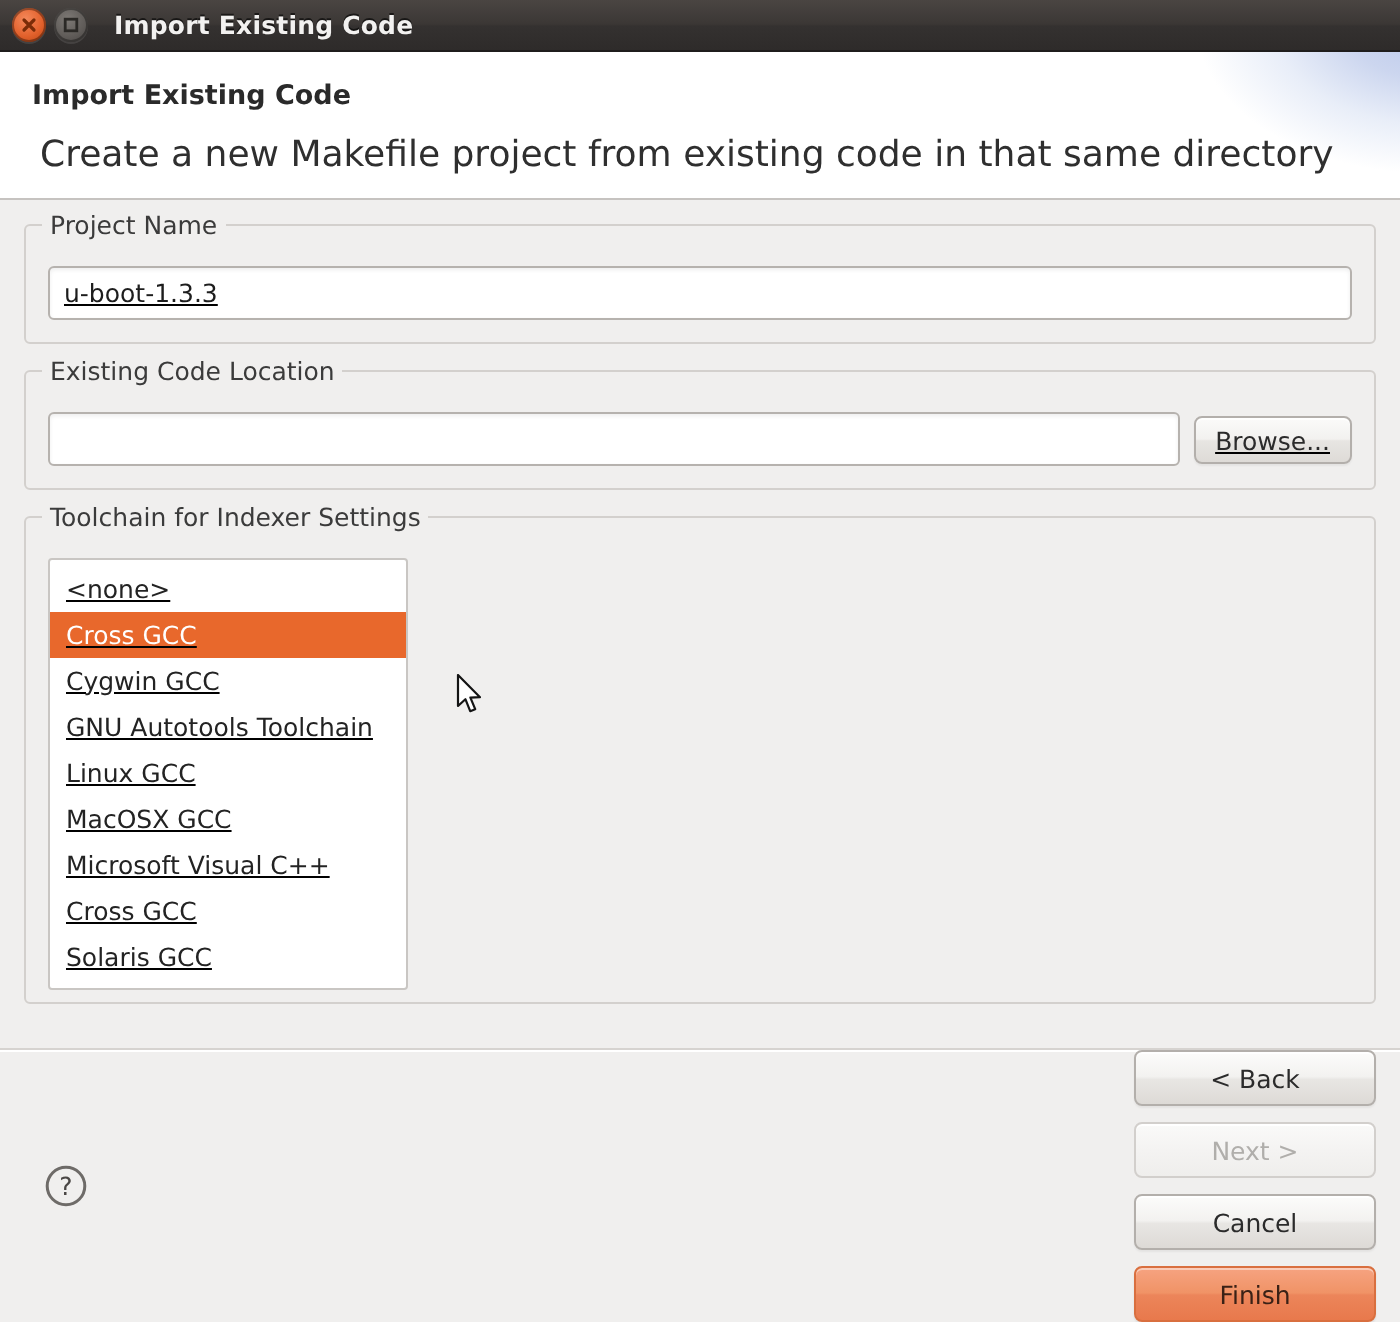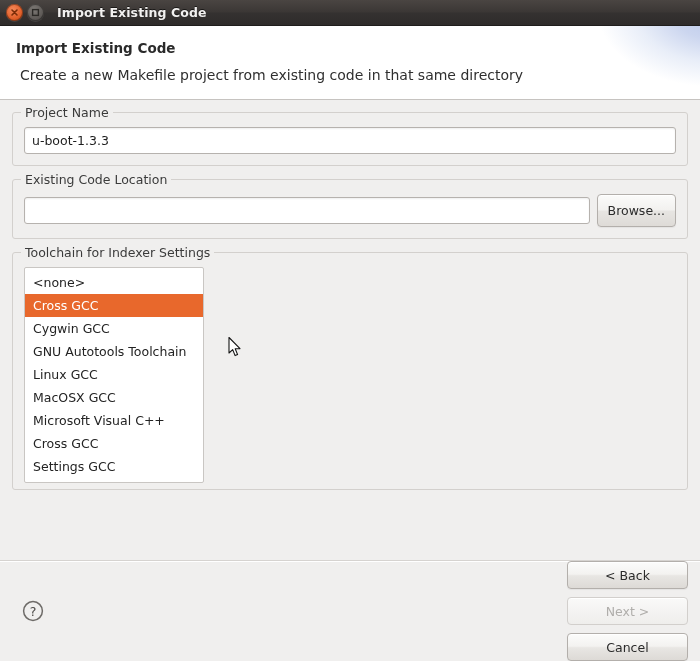--- a/index.html
+++ b/index.html
@@ -74,41 +74,42 @@
   }
   #header-title {
     position: relative;
     font-size: 13.5px;
     font-weight: bold;
     color: #2a2a2a;
     margin: 4px 0 0 2px;
   }
   #header-subtitle {
     position: relative;
-    font-size: 14px;
+    font-size: 18px;
     color: #2f2f2f;
     margin: 11px 0 12px 6px;
   }
 
   
   #body {
     flex: 1 1 auto;
     position: relative;
     background: #f0efee;
     padding: 12px 12px 0 12px;
   }
 
   
   .group {
     position: relative;
     border: 1px solid #d3d0cd;
     border-radius: 3px;
     background: transparent;
     margin-bottom: 13px;
-    padding: 14px 11px 11px 11px;
+    padding: 20px 11px 11px 11px;
+    text-decoration: underline;
   }
   .group > .group-title {
     position: absolute;
     top: -8px; left: 8px;
     background: #f0efee;
     padding: 0 4px;
     font-size: 12.5px;
     color: #3b3b3b;
     line-height: 16px;
   }
@@ -131,21 +132,21 @@
   .row { display: flex; align-items: center; gap: 7px; }
 
   .btn {
     font-family: "DejaVu Sans", "Liberation Sans", sans-serif;
     font-size: 12.5px;
     color: #2b2b2b;
     background: linear-gradient(to bottom, #fbfbfa 0%, #f2f1ef 48%, #e7e5e2 52%, #dedbd7 100%);
     border: 1px solid #b3afab;
     border-radius: 4px;
     padding: 4px 10px;
-    height: 33px;
+    height: 24px;
     box-shadow: inset 0 1px 0 rgba(255,255,255,.85), 0 1px 1px rgba(0,0,0,.05);
     cursor: default;
     white-space: nowrap;
   }
 
   
   .check-row { display: flex; align-items: center; gap: 6px; }
   .chk {
     width: 14px; height: 14px;
     border: 1px solid #cf7a4c;
@@ -285,37 +286,38 @@
       <span class="group-title">Toolchain for Indexer Settings</span>
       <div class="listbox" id="toolchain-list">
           <div class="list-item">&lt;none&gt;</div>
           <div class="list-item selected">Cross GCC</div>
           <div class="list-item">Cygwin GCC</div>
           <div class="list-item">GNU Autotools Toolchain</div>
           <div class="list-item">Linux GCC</div>
           <div class="list-item">MacOSX GCC</div>
           <div class="list-item">Microsoft Visual C++</div>
           <div class="list-item">Cross GCC</div>
-          <div class="list-item">Settings GCC</div>
+          <div class="list-item">Solaris GCC</div>
         </div>
     </div>
 
   </div>
 
   <div id="footer">
     <span id="help-icon">
       <svg width="24" height="24" viewBox="0 0 24 24" aria-hidden="true">
         <circle cx="12" cy="12" r="9.4" stroke="#6e6b68" stroke-width="1.5" fill="none"></circle>
         <text x="12" y="16.6" text-anchor="middle" font-family="DejaVu Sans, sans-serif" font-size="12.5" fill="#4a4745">?</text>
       </svg>
     </span>
     <div id="footer-buttons">
         <button class="dlg-btn">&lt; Back</button>
         <button class="dlg-btn disabled">Next &gt;</button>
         <button class="dlg-btn">Cancel</button>
+        <button class="dlg-btn primary">Finish</button>
       </div>
   </div>
 
   <span id="cursor" style="left: 228px; top: 337px;">
     <svg width="14" height="21" viewBox="0 0 14 21" aria-hidden="true">
       <path d="M1 0.5 L1 16 L4.7 12.6 L7.1 18.6 L9.6 17.6 L7.2 11.8 L12 11.6 Z" fill="#ffffff" stroke="#141414" stroke-width="1.1" stroke-linejoin="round"></path>
     </svg>
   </span>
 
 </div>

